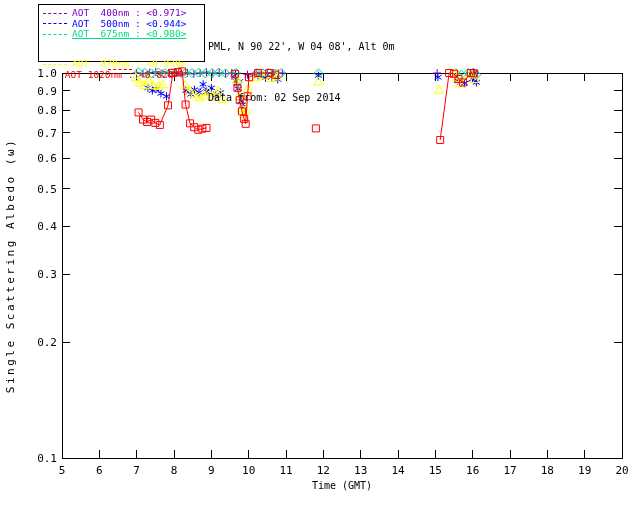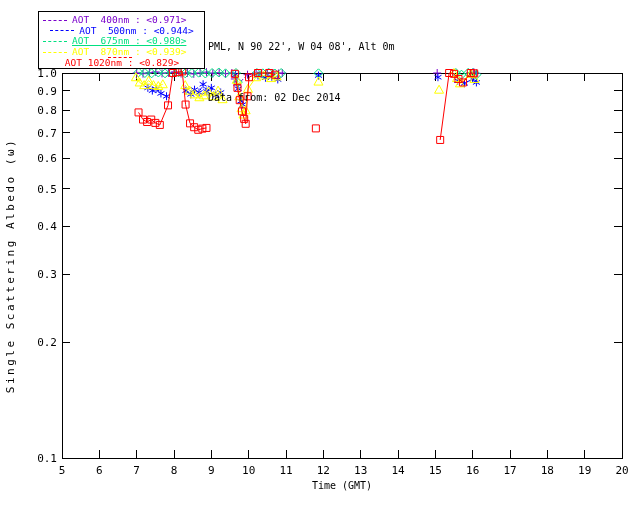--- a/index.html
+++ b/index.html
@@ -1,19 +1,19 @@
 <!DOCTYPE html>
 <html><head>
 <meta charset="utf-8">
 <style>
   html,body{margin:0;padding:0;background:#fff;}
   body{width:640px;height:512px;font-family:"DejaVu Sans Mono","Liberation Mono",monospace;}
   .canvas{position:relative;width:640px;height:512px;background:#fff;overflow:hidden;}
   svg.chart{position:absolute;left:0;top:0;}
-  .legend{position:absolute;left:38px;top:11px;width:167px;height:58px;border:1px solid #000;
+  .legend{position:absolute;left:38px;top:4px;width:167px;height:58px;border:1px solid #000;
           background:#fff;box-sizing:border-box;padding:3px 3px 2px 4px;z-index:2;}
   .legend-row{display:flex;align-items:center;height:10.6px;font-size:10px;line-height:10.6px;white-space:pre;}
   .legend-dash{width:24px;border-top:1px dashed currentColor;margin-right:5px;flex:none;}
   .legend-label{font-size:9.5px;white-space:pre;}
   .titleblock{position:absolute;left:208px;top:4px;color:#000;font-size:10px;line-height:17px;white-space:pre;z-index:2;}
   .titleblock div{height:17px;}
 </style>
 </head>
 <body>
 
@@ -280,23 +280,23 @@
         <path d="M450.5 70.33811391289571h7v7h-7z"></path>
         <path d="M454.97999999999996 75.45698436263987h7v7h-7z"></path>
         <path d="M459.46000000000004 78.95875372393377h7v7h-7z"></path>
         <path d="M467.3 69.5h7v7h-7z"></path>
         <path d="M470.65999999999997 69.83474160436212h7v7h-7z"></path>
       </g>
     </svg>
 
   <div class="legend" id="legend">
       <div class="legend-row" style="color: rgb(122, 0, 204);"><span class="legend-dash"></span><span class="legend-label">AOT  400nm : &lt;0.971&gt;</span></div>
-      <div class="legend-row" style="color: rgb(0, 0, 255); justify-content: center;"><span class="legend-dash"></span><span class="legend-label">AOT  500nm : &lt;0.944&gt;</span></div>
+      <div class="legend-row" style="color: rgb(0, 0, 255);"><span class="legend-dash"></span><span class="legend-label">AOT  500nm : &lt;0.944&gt;</span></div>
       <div class="legend-row" style="color: rgb(0, 224, 128); text-decoration: underline;"><span class="legend-dash"></span><span class="legend-label">AOT  675nm : &lt;0.980&gt;</span></div>
-      <div class="legend-row" style="color: rgb(255, 255, 0);"><span class="legend-dash"></span><span class="legend-label">AOT  870nm : &lt;0.939&gt;</span></div>
+      <div class="legend-row" style="color: rgb(255, 255, 0); margin-top: 19px;"><span class="legend-dash"></span><span class="legend-label">AOT  870nm : &lt;0.939&gt;</span></div>
       <div class="legend-row" style="color: rgb(255, 0, 0); flex-direction: column;"><span class="legend-dash"></span><span class="legend-label">AOT 1020nm : &lt;0.829&gt;</span></div>
     </div>
 
   <div class="titleblock">
     <div>PML, N 90 22', W 04 08', Alt 0m</div>
-    <div>Data from: 02 Dec 2014</div>
+    <div>Data from: 02 Sep 2014</div>
   </div>
 </div>
 
 </body></html>

